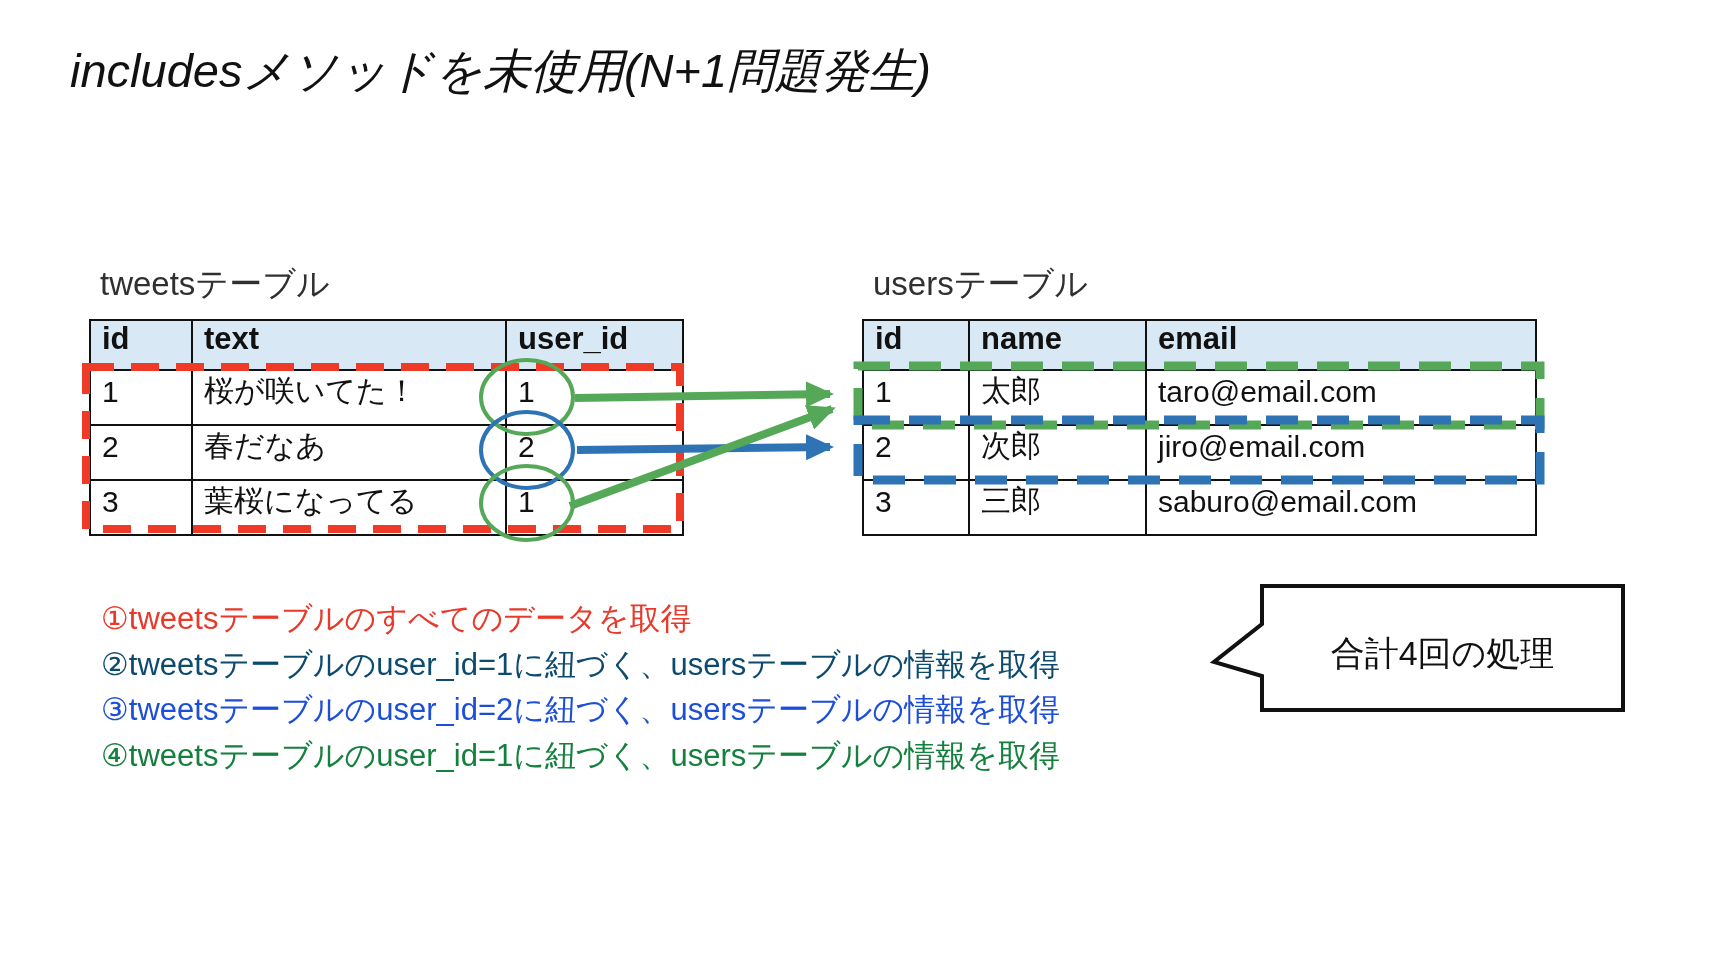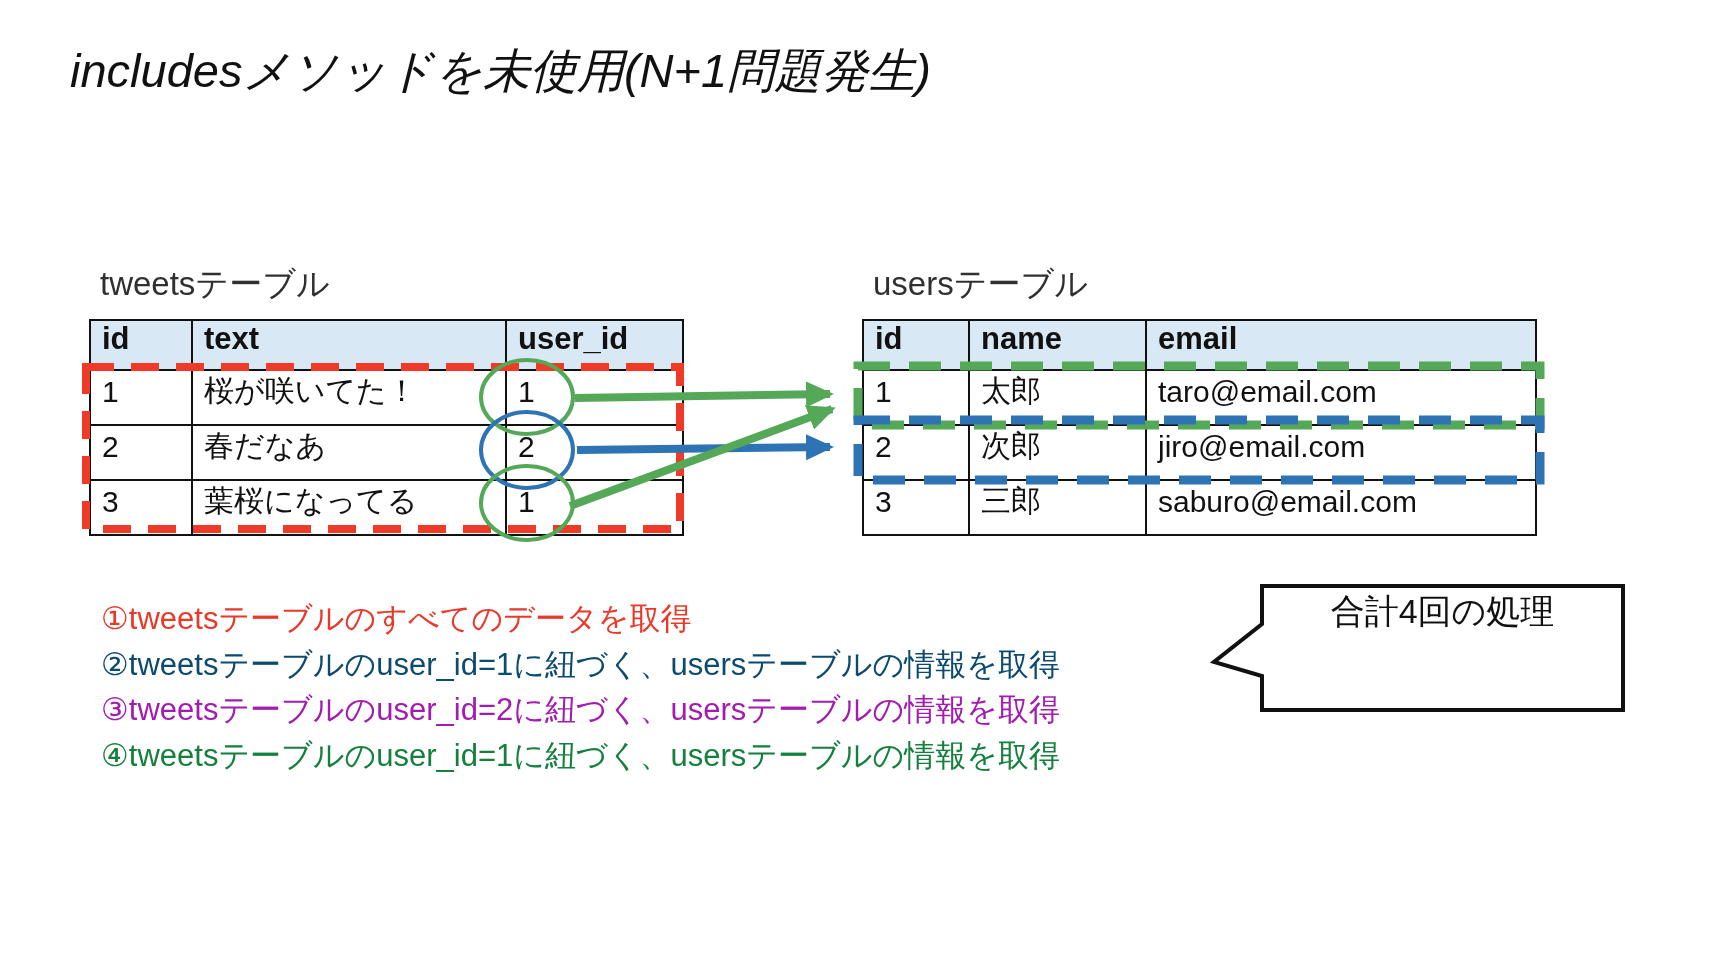--- a/index.html
+++ b/index.html
@@ -77,21 +77,21 @@
     left: 0; top: 0;
     width: 1718px;
     height: 956px;
     z-index: 5;
     pointer-events: none;
   }
 
   .callout-text {
     position: absolute;
     left: 1266px;
-    top: 554px;
+    top: 596px;
     width: 353px;
     height: 116px;
     display: flex;
     align-items: center;
     justify-content: center;
     font-size: 34px;
     color: #111111;
     z-index: 6;
     white-space: nowrap;
   }
@@ -206,15 +206,15 @@
   <line x1="570" y1="506" x2="832" y2="409" stroke="#55a857" stroke-width="8" marker-end="url(#arrow-green)"></line>
 
   <path d="M 1623 586 L 1262 586 L 1262 624 L 1214 662 L 1262 676 L 1262 710 L 1623 710 Z" fill="#ffffff" stroke="#111111" stroke-width="4" stroke-linejoin="miter"></path>
 </svg>
 
 <div class="callout-text">合計4回の処理</div>
 
 <div class="steps">
   <div class="step-line" style="color: rgb(232, 57, 42);">①tweetsテーブルのすべてのデータを取得</div>
   <div class="step-line" style="color: #0c4a6e;">②tweetsテーブルのuser_id=1に紐づく、usersテーブルの情報を取得</div>
-  <div class="step-line" style="color: #a21caf;">③tweetsテーブルのuser_id=2に紐づく、usersテーブルの情報を取得</div>
+  <div class="step-line" style="color: #1d4ed8;">③tweetsテーブルのuser_id=2に紐づく、usersテーブルの情報を取得</div>
   <div class="step-line" style="color: #15803d;">④tweetsテーブルのuser_id=1に紐づく、usersテーブルの情報を取得</div>
 </div>
 
 </body></html>

